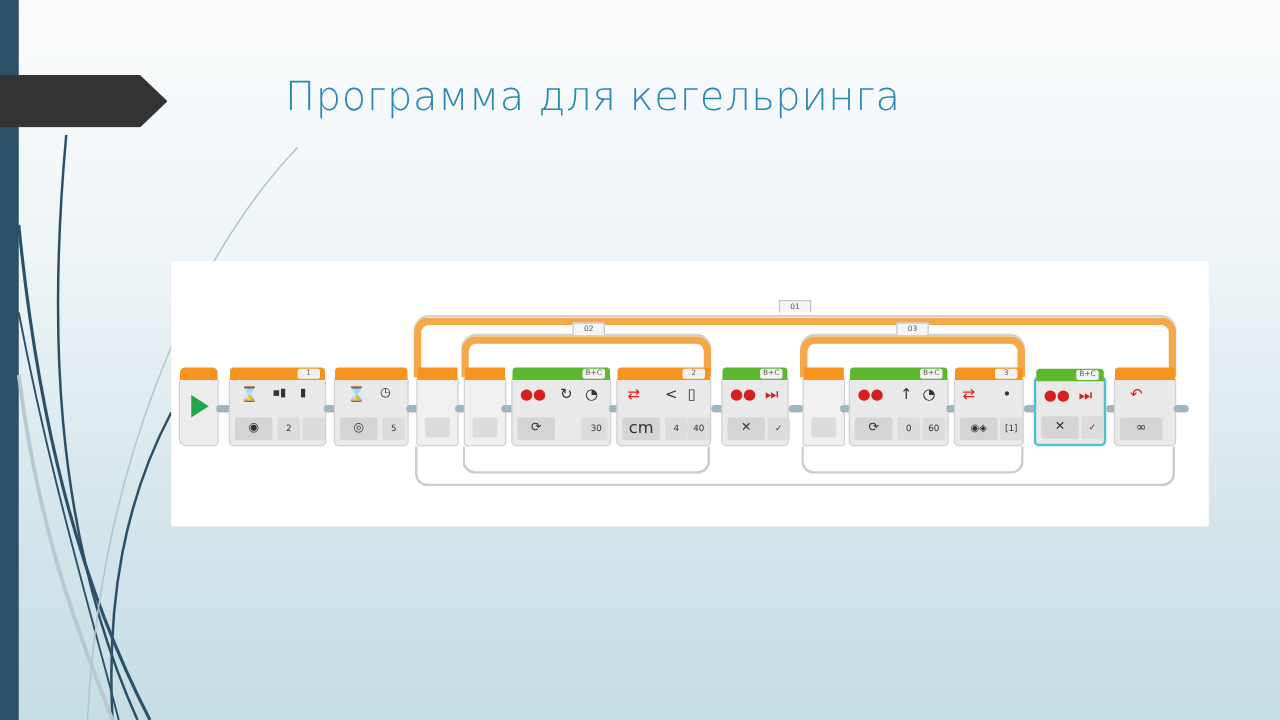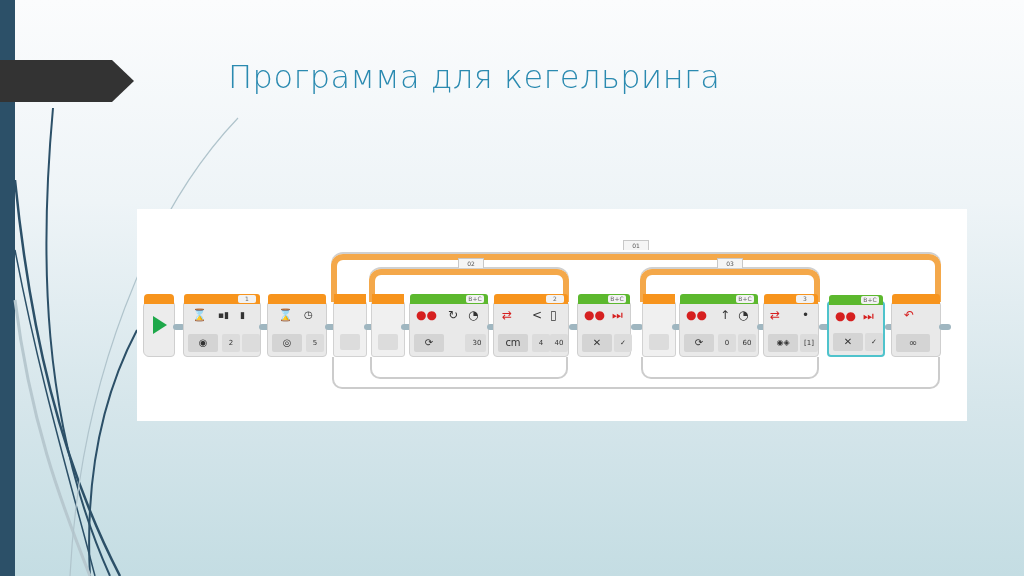--- a/index.html
+++ b/index.html
@@ -182,21 +182,21 @@
     </div>
     <div class="conn" style="left:350px;"></div>
 
     <div class="block" style="left:356px; width:76px;">
       <div class="hdr orange">
           <span class="port">2</span>
         </div>
       <span class="ico" style="left:8px; color:#d62020;">⇄</span>
       <span class="ico" style="left:38px;">&lt;</span>
       <span class="ico" style="left:56px;">▯</span>
-      <div class="mode" style="font-size:10px;">cm</div>
+      <div class="mode" style="font-size:13px;">cm</div>
       <div class="param" style="left:38px;">4</div>
       <div class="param" style="left:56px;">40</div>
     </div>
     <div class="conn" style="left:432px;"></div>
 
     <div class="block" style="left:440px; width:54px;">
       <div class="hdr green">
           <span class="port">B+C</span>
         </div>
       <span class="ico" style="left:6px; color:#d62020;">●●</span>

